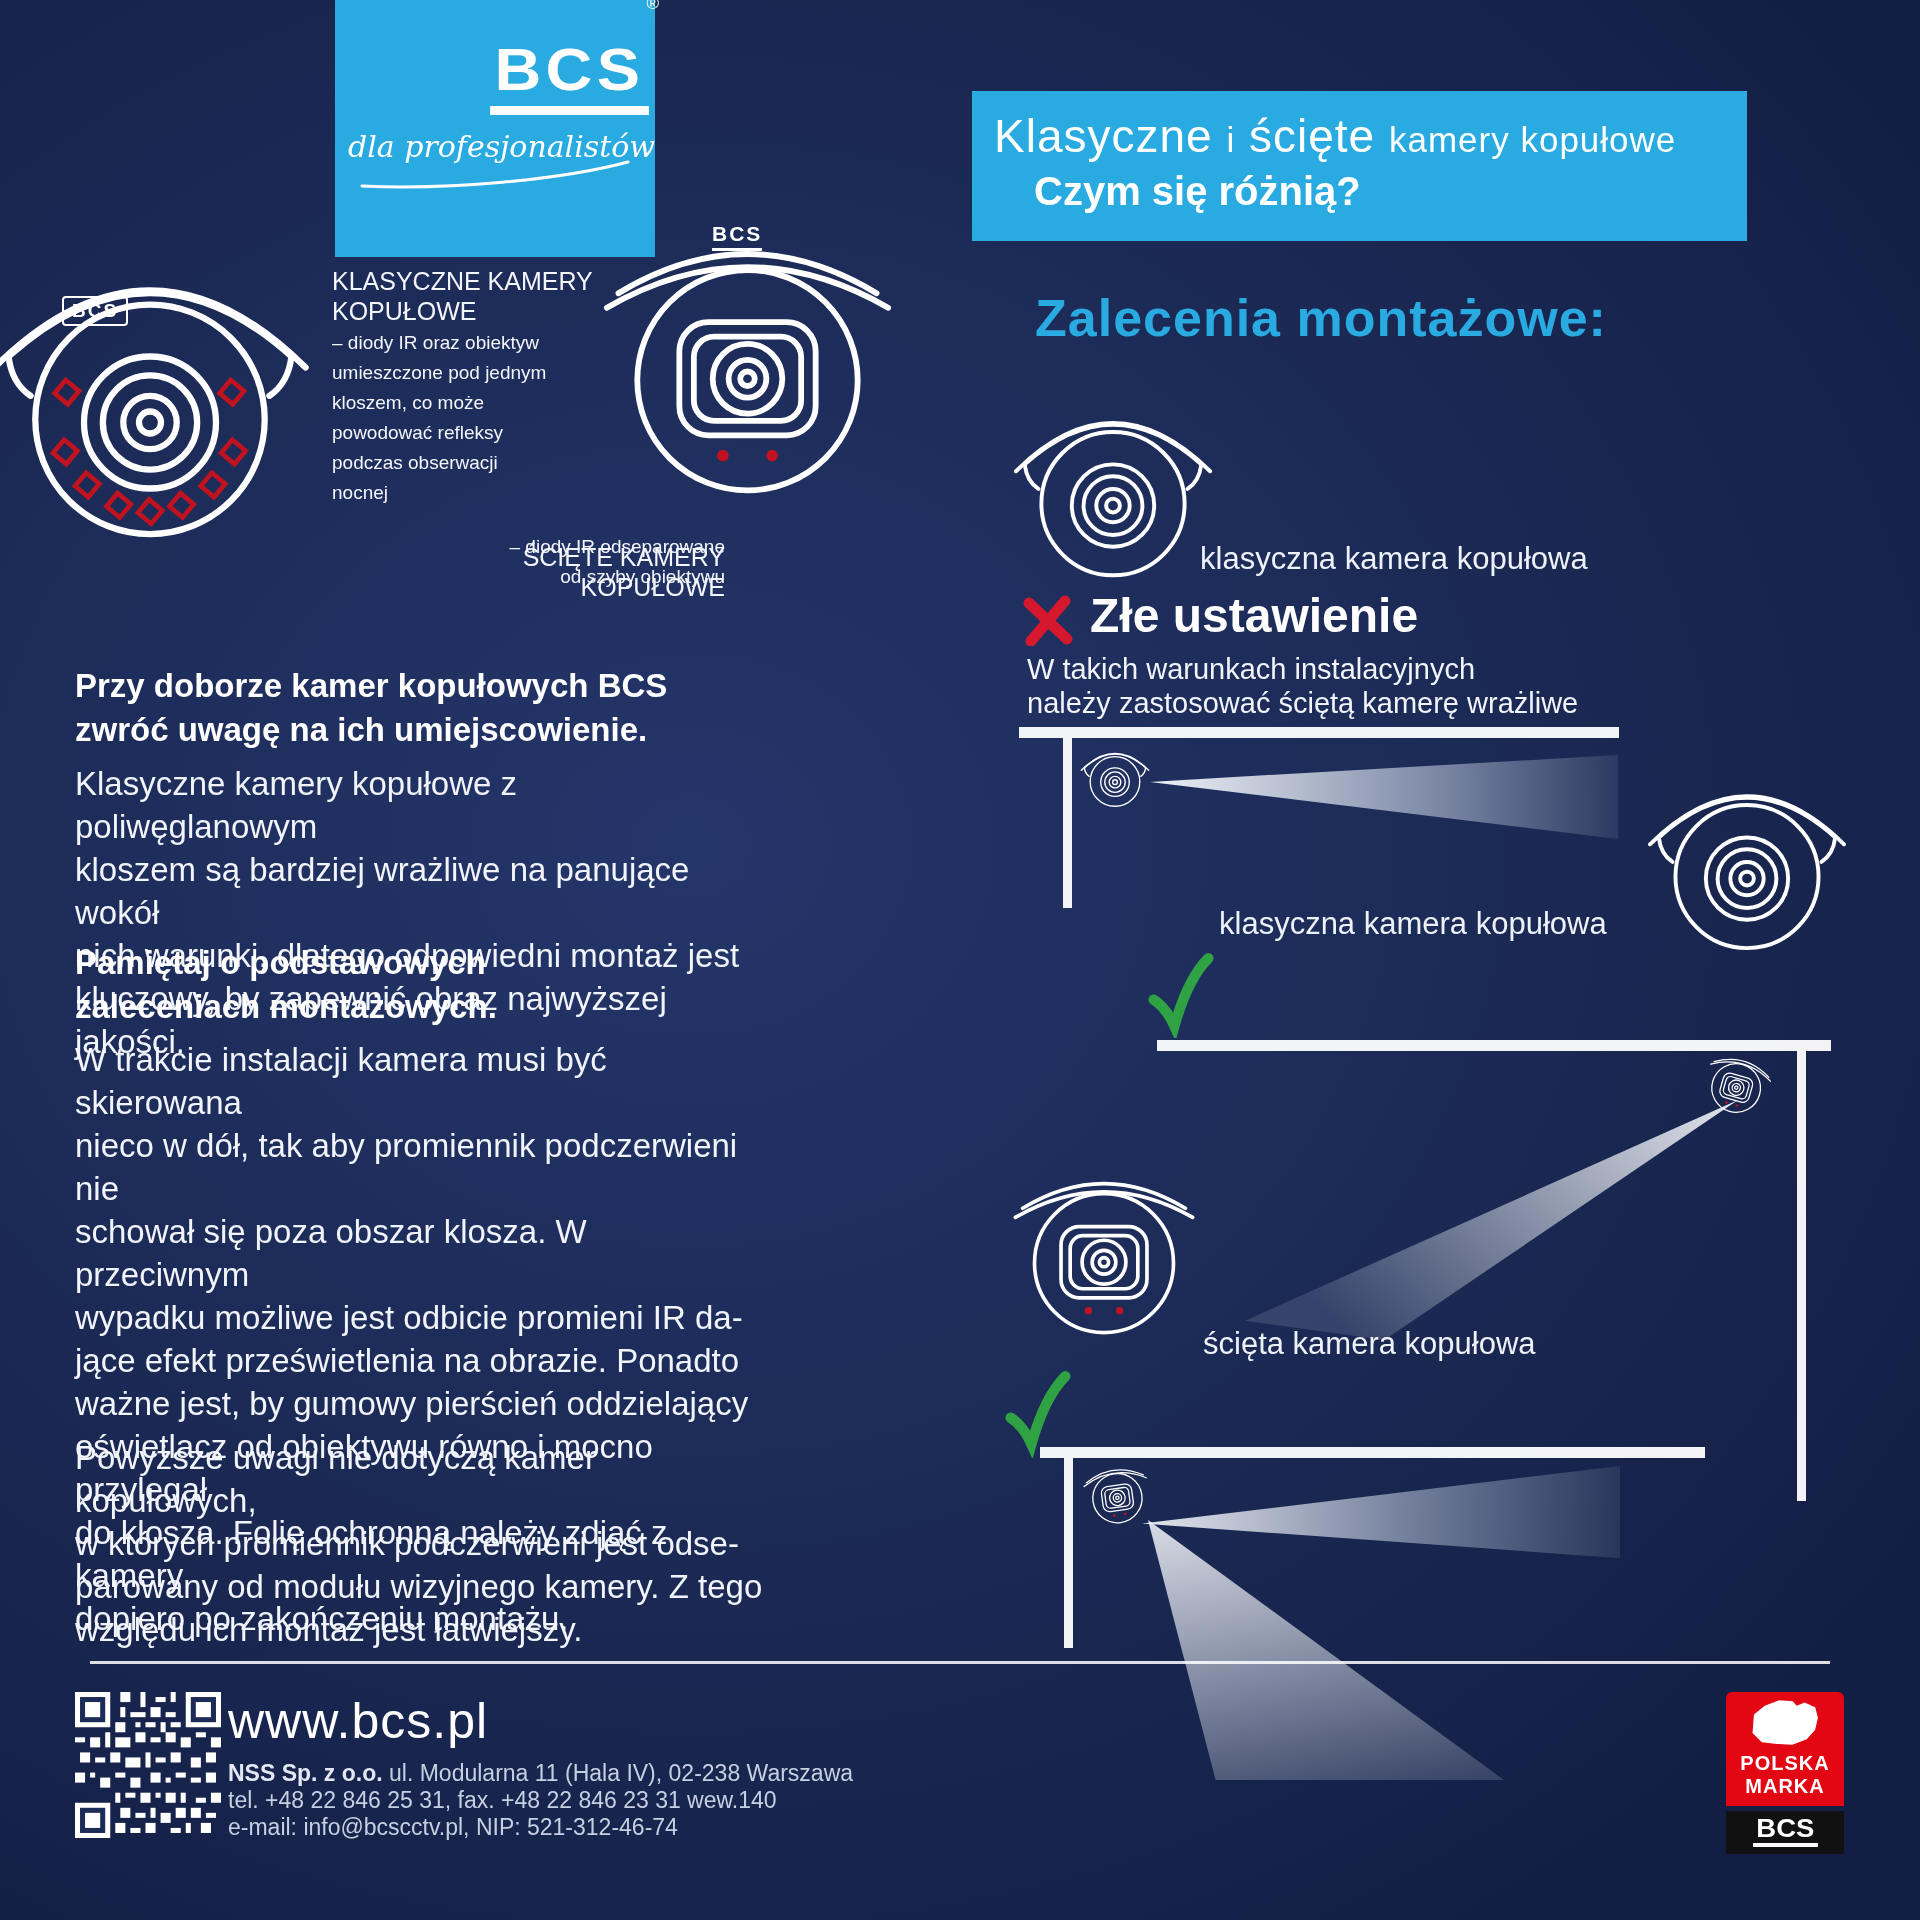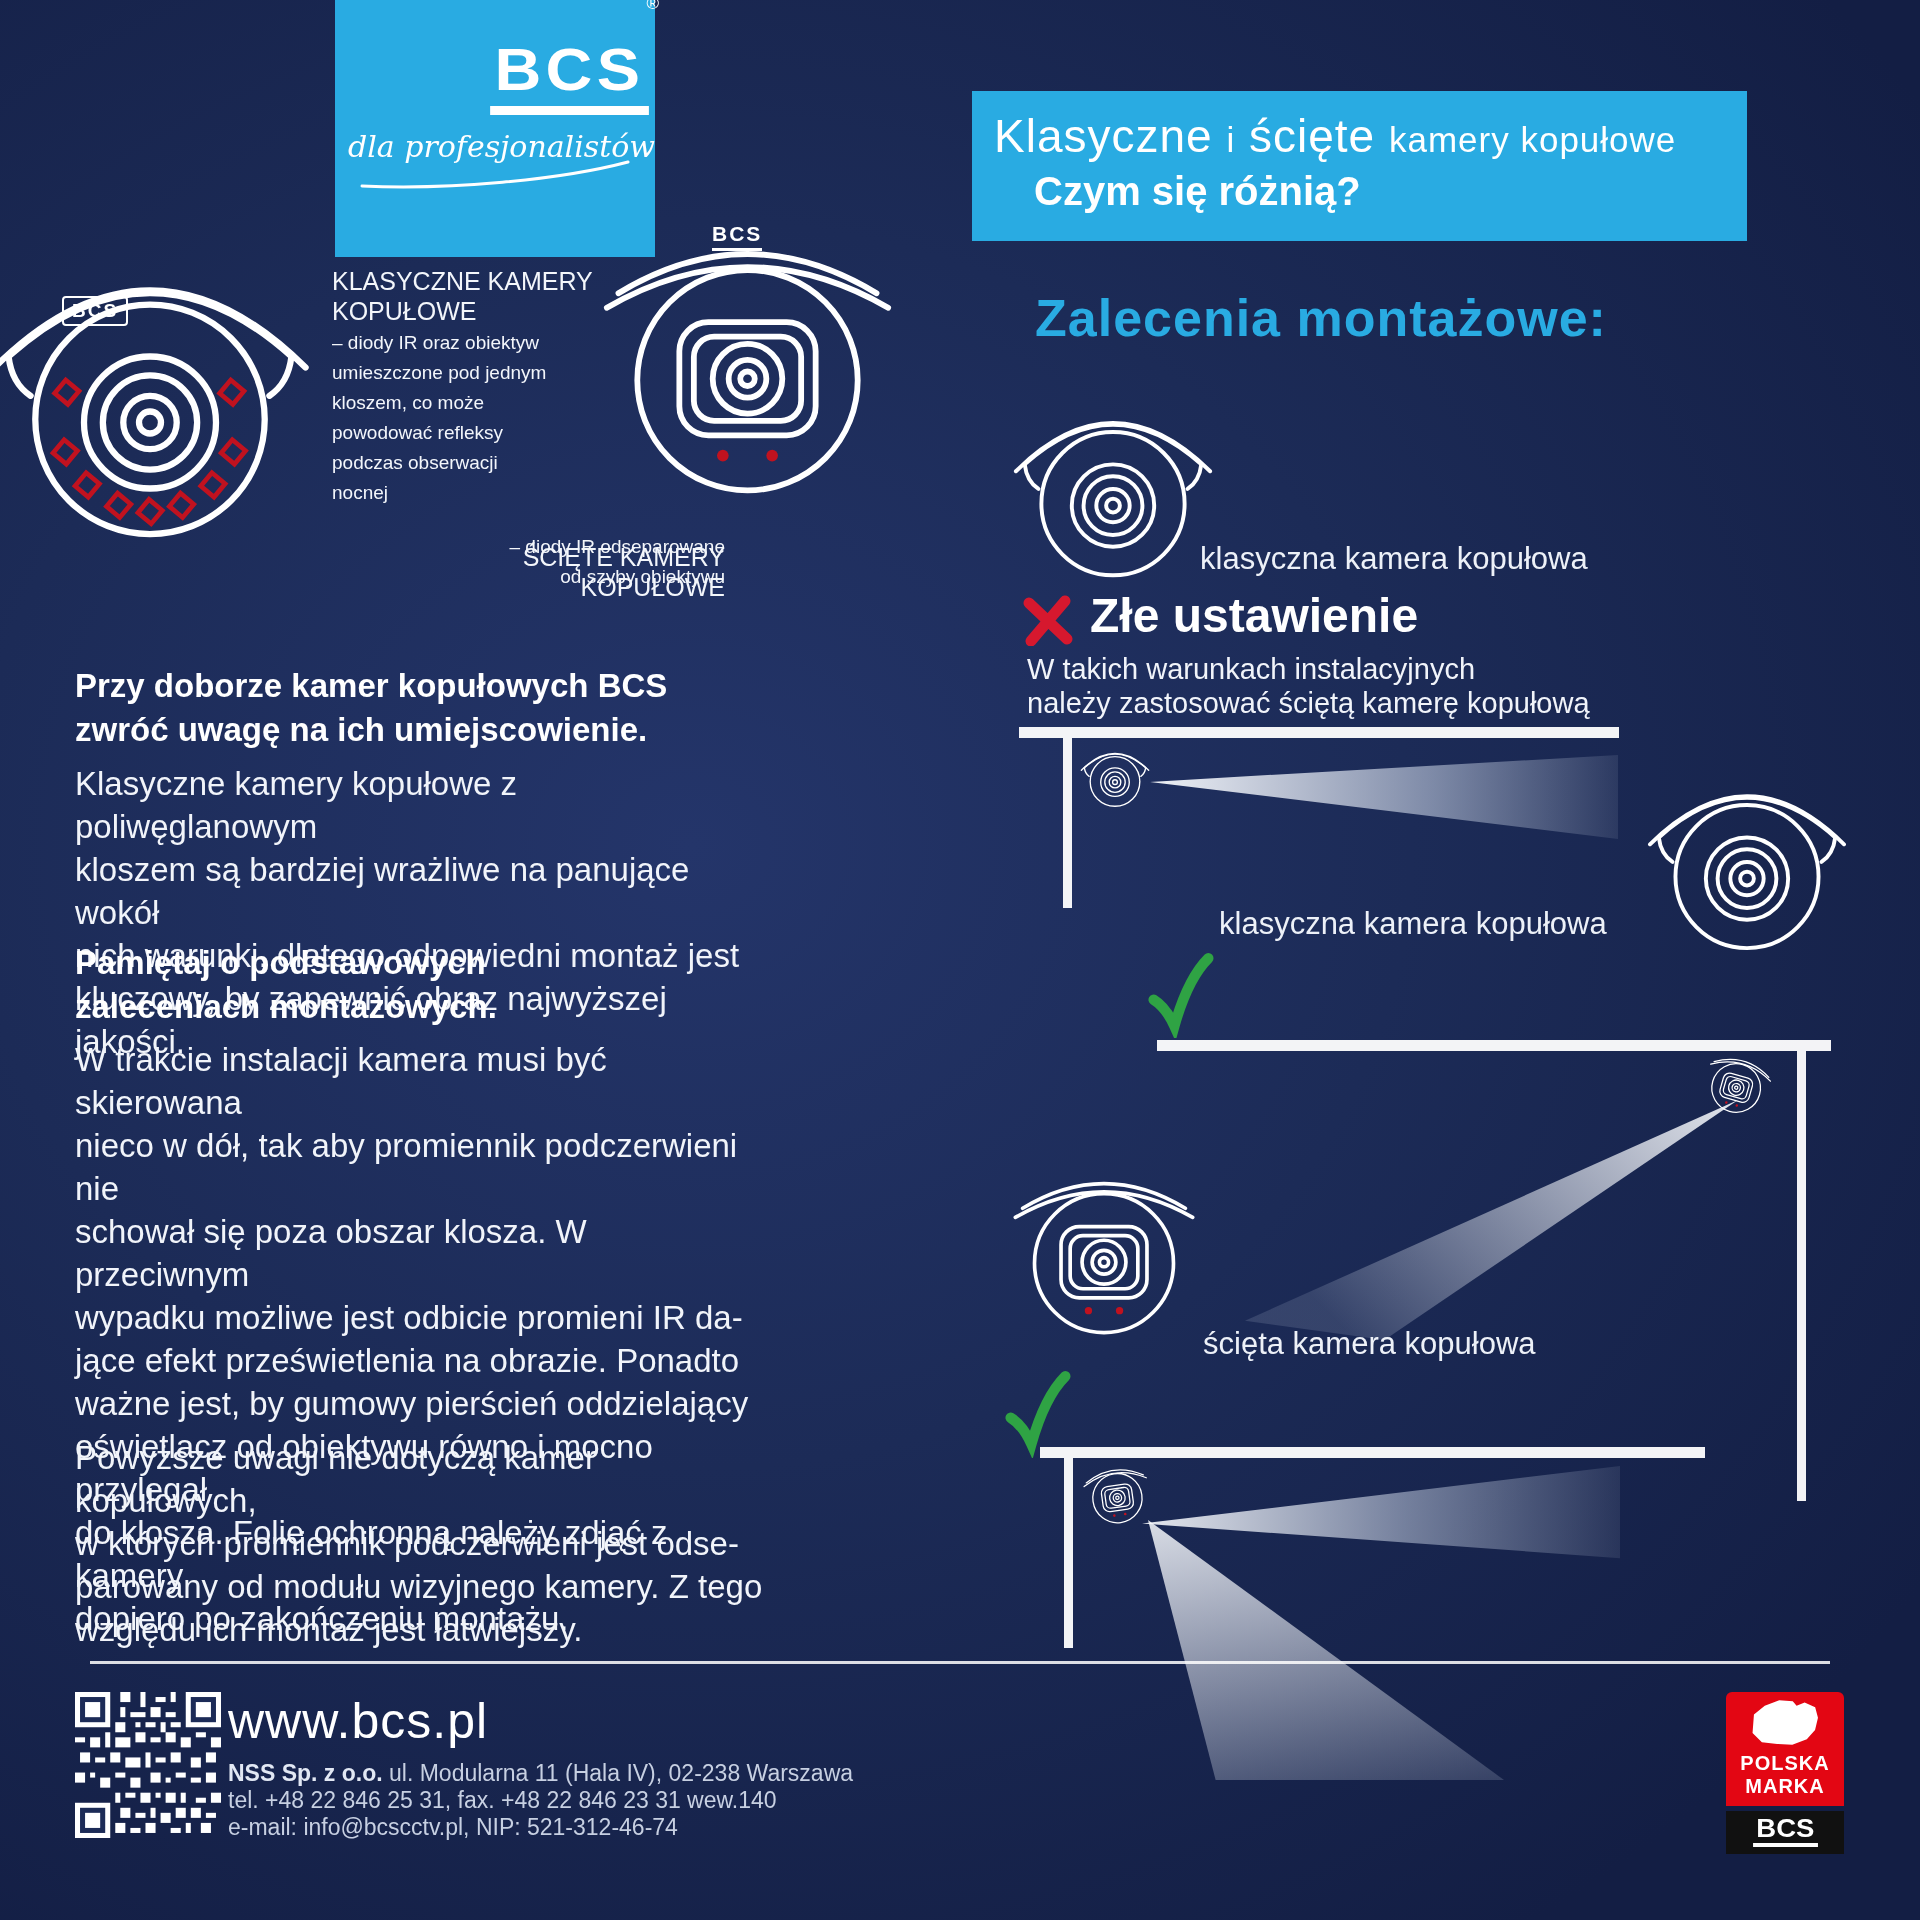--- a/index.html
+++ b/index.html
@@ -172,21 +172,21 @@
   <svg class="abs" style="left:1010px;top:386px;" width="206" height="198" viewBox="0 0 210 200">
       <use href="#dome"></use>
     </svg>
   <div class="abs cam-label" style="left:1200px;top:541px;">klasyczna kamera kopułowa</div>
 
   <svg class="abs" style="left:1022px;top:594px;" width="52" height="52" viewBox="0 0 52 52">
     <path d="M7,9 L45,45 M43,7 L9,47" stroke="#d6182e" stroke-width="11" stroke-linecap="round" fill="none"></path>
   </svg>
   <div class="abs verdict" style="left:1090px;top:588px;">Złe ustawienie</div>
   <div class="abs note preline" style="left:1027px;top:652px;width:640px;">W takich warunkach instalacyjnych
-należy zastosować ściętą kamerę kopułową</div>
+należy zastosować ściętą kamerę wrażliwe</div>
 
   <div class="abs wline" style="left:1019px;top:727px;width:600px;height:11px;"></div>
   <div class="abs wline" style="left:1063px;top:738px;width:9px;height:170px;"></div>
   <svg class="abs" style="left:1078px;top:741px;" width="74" height="68" viewBox="0 0 210 200">
       <use href="#dome"></use>
     </svg>
   <div class="abs beam" style="left:1150px;top:755px;width:468px;height:84px;
        clip-path:polygon(0% 32%, 100% 0%, 100% 100%);
        background:linear-gradient(90deg, rgba(250,252,255,0.95), rgba(208,218,235,0.55) 60%, rgba(208,218,235,0.10));"></div>
 

